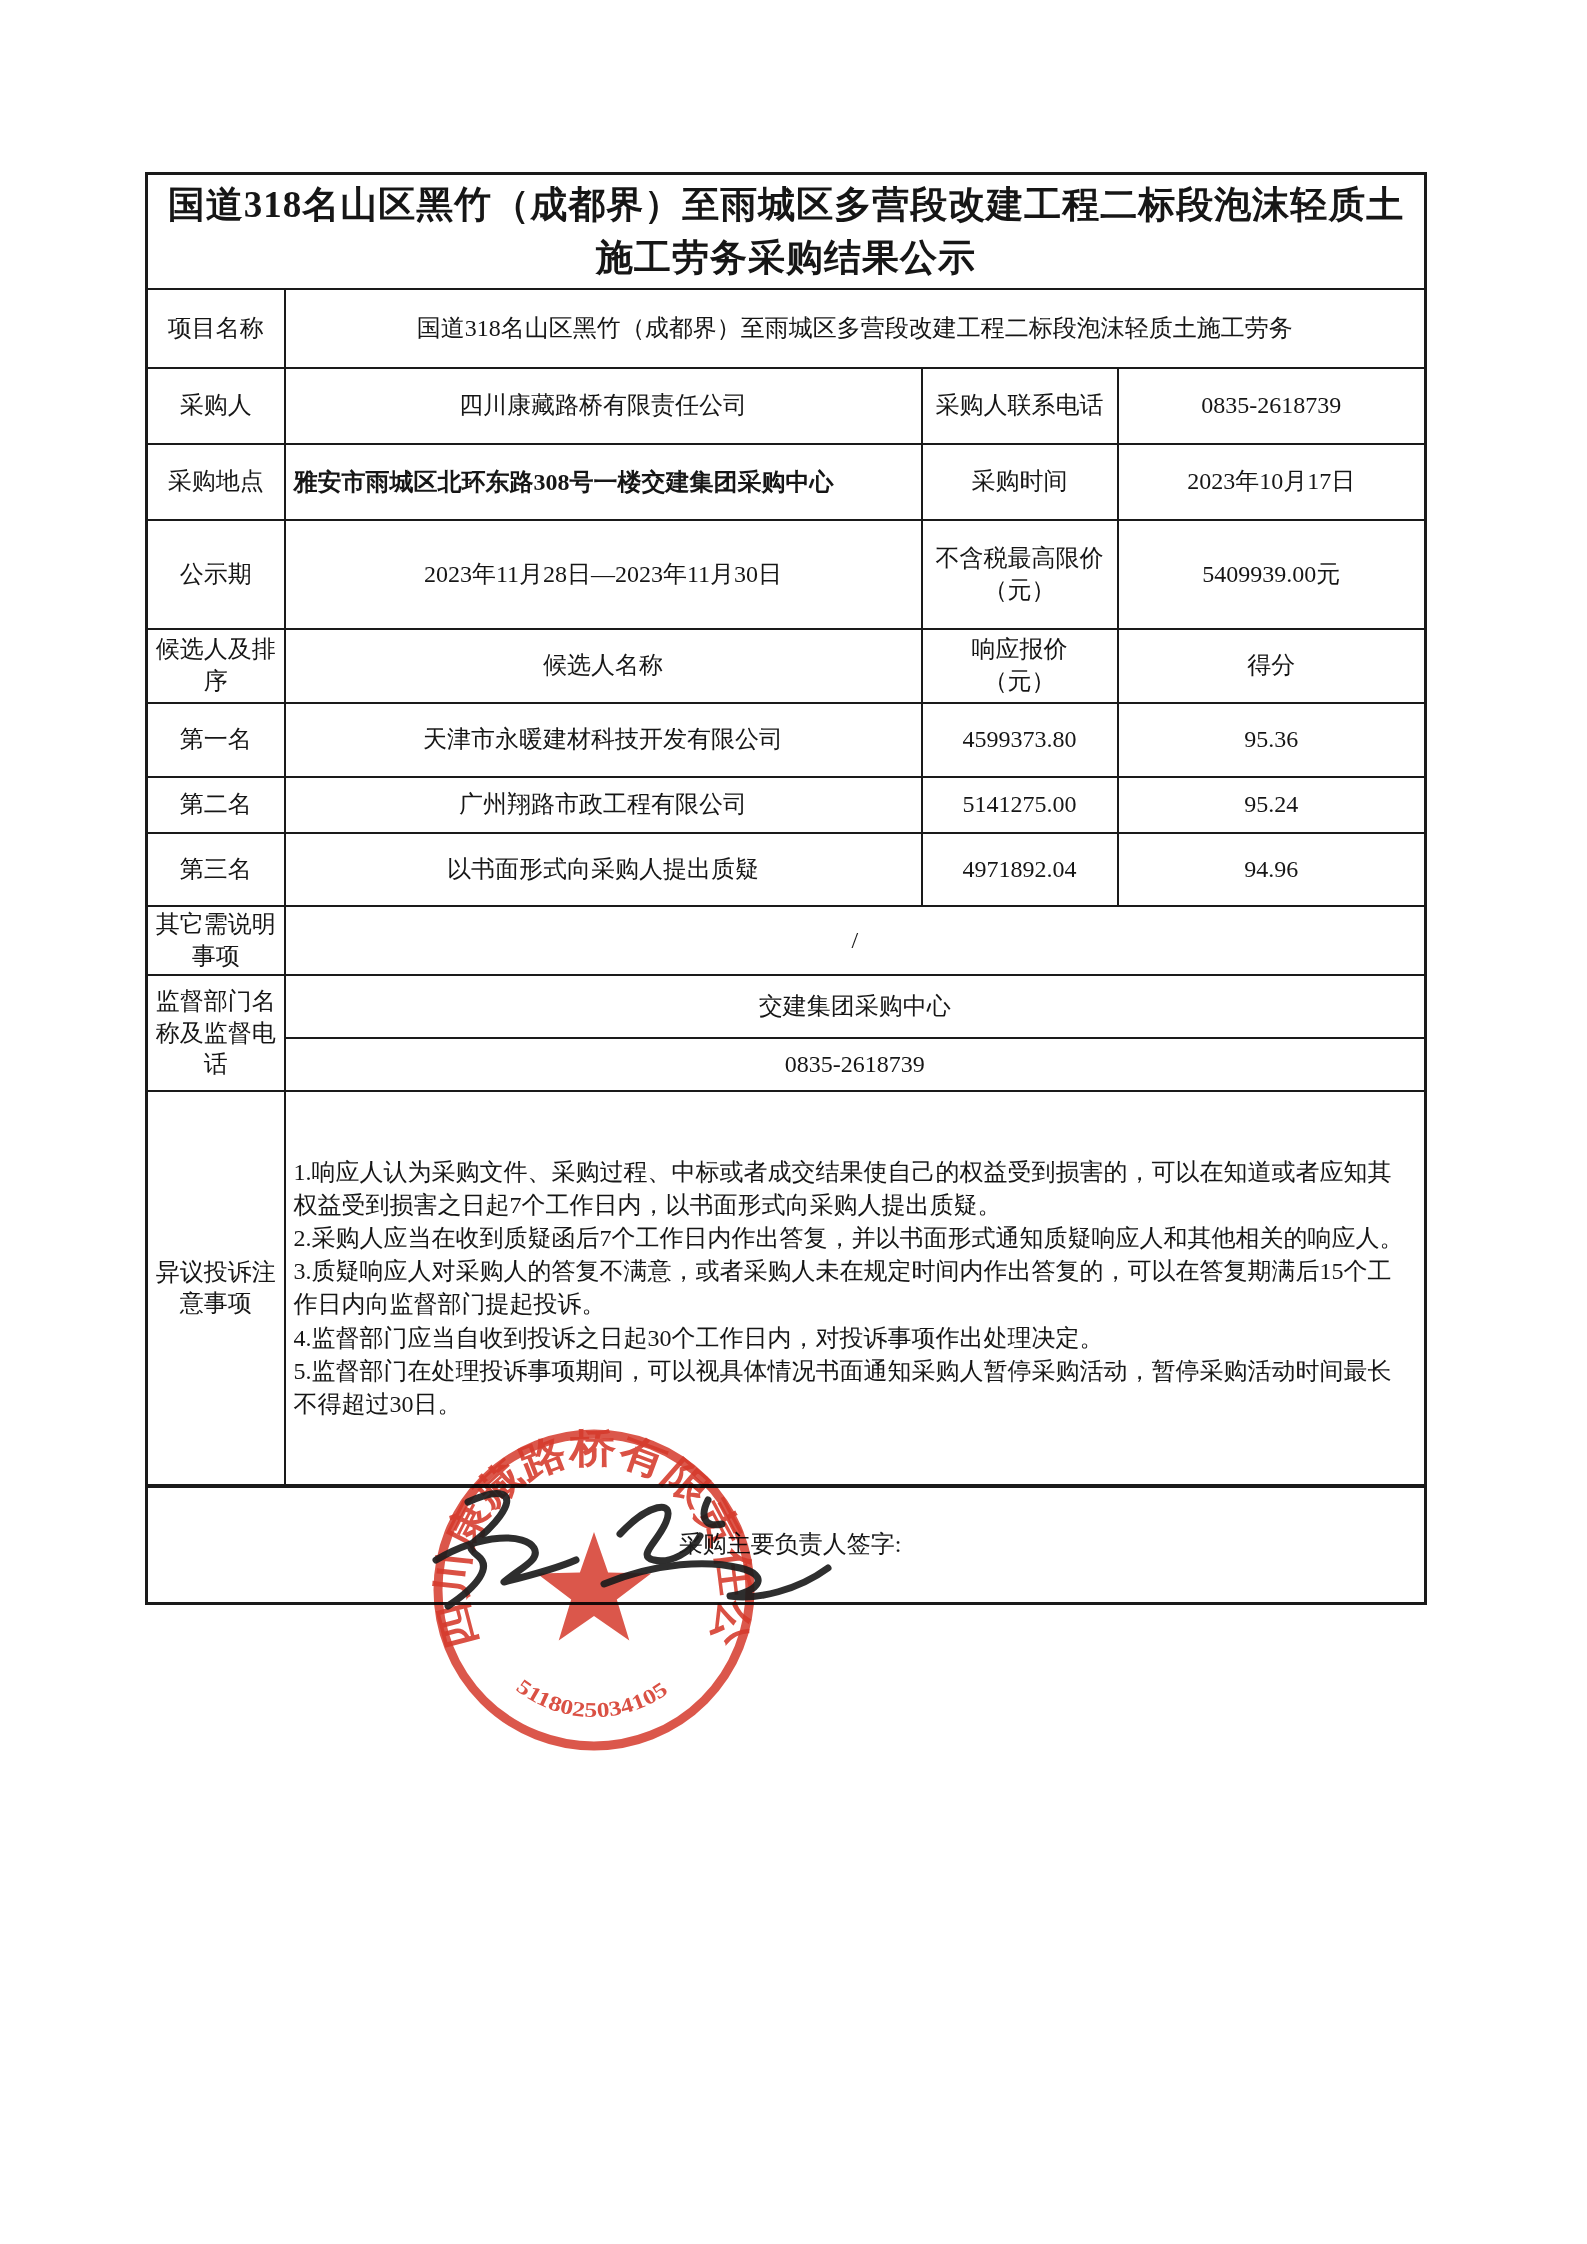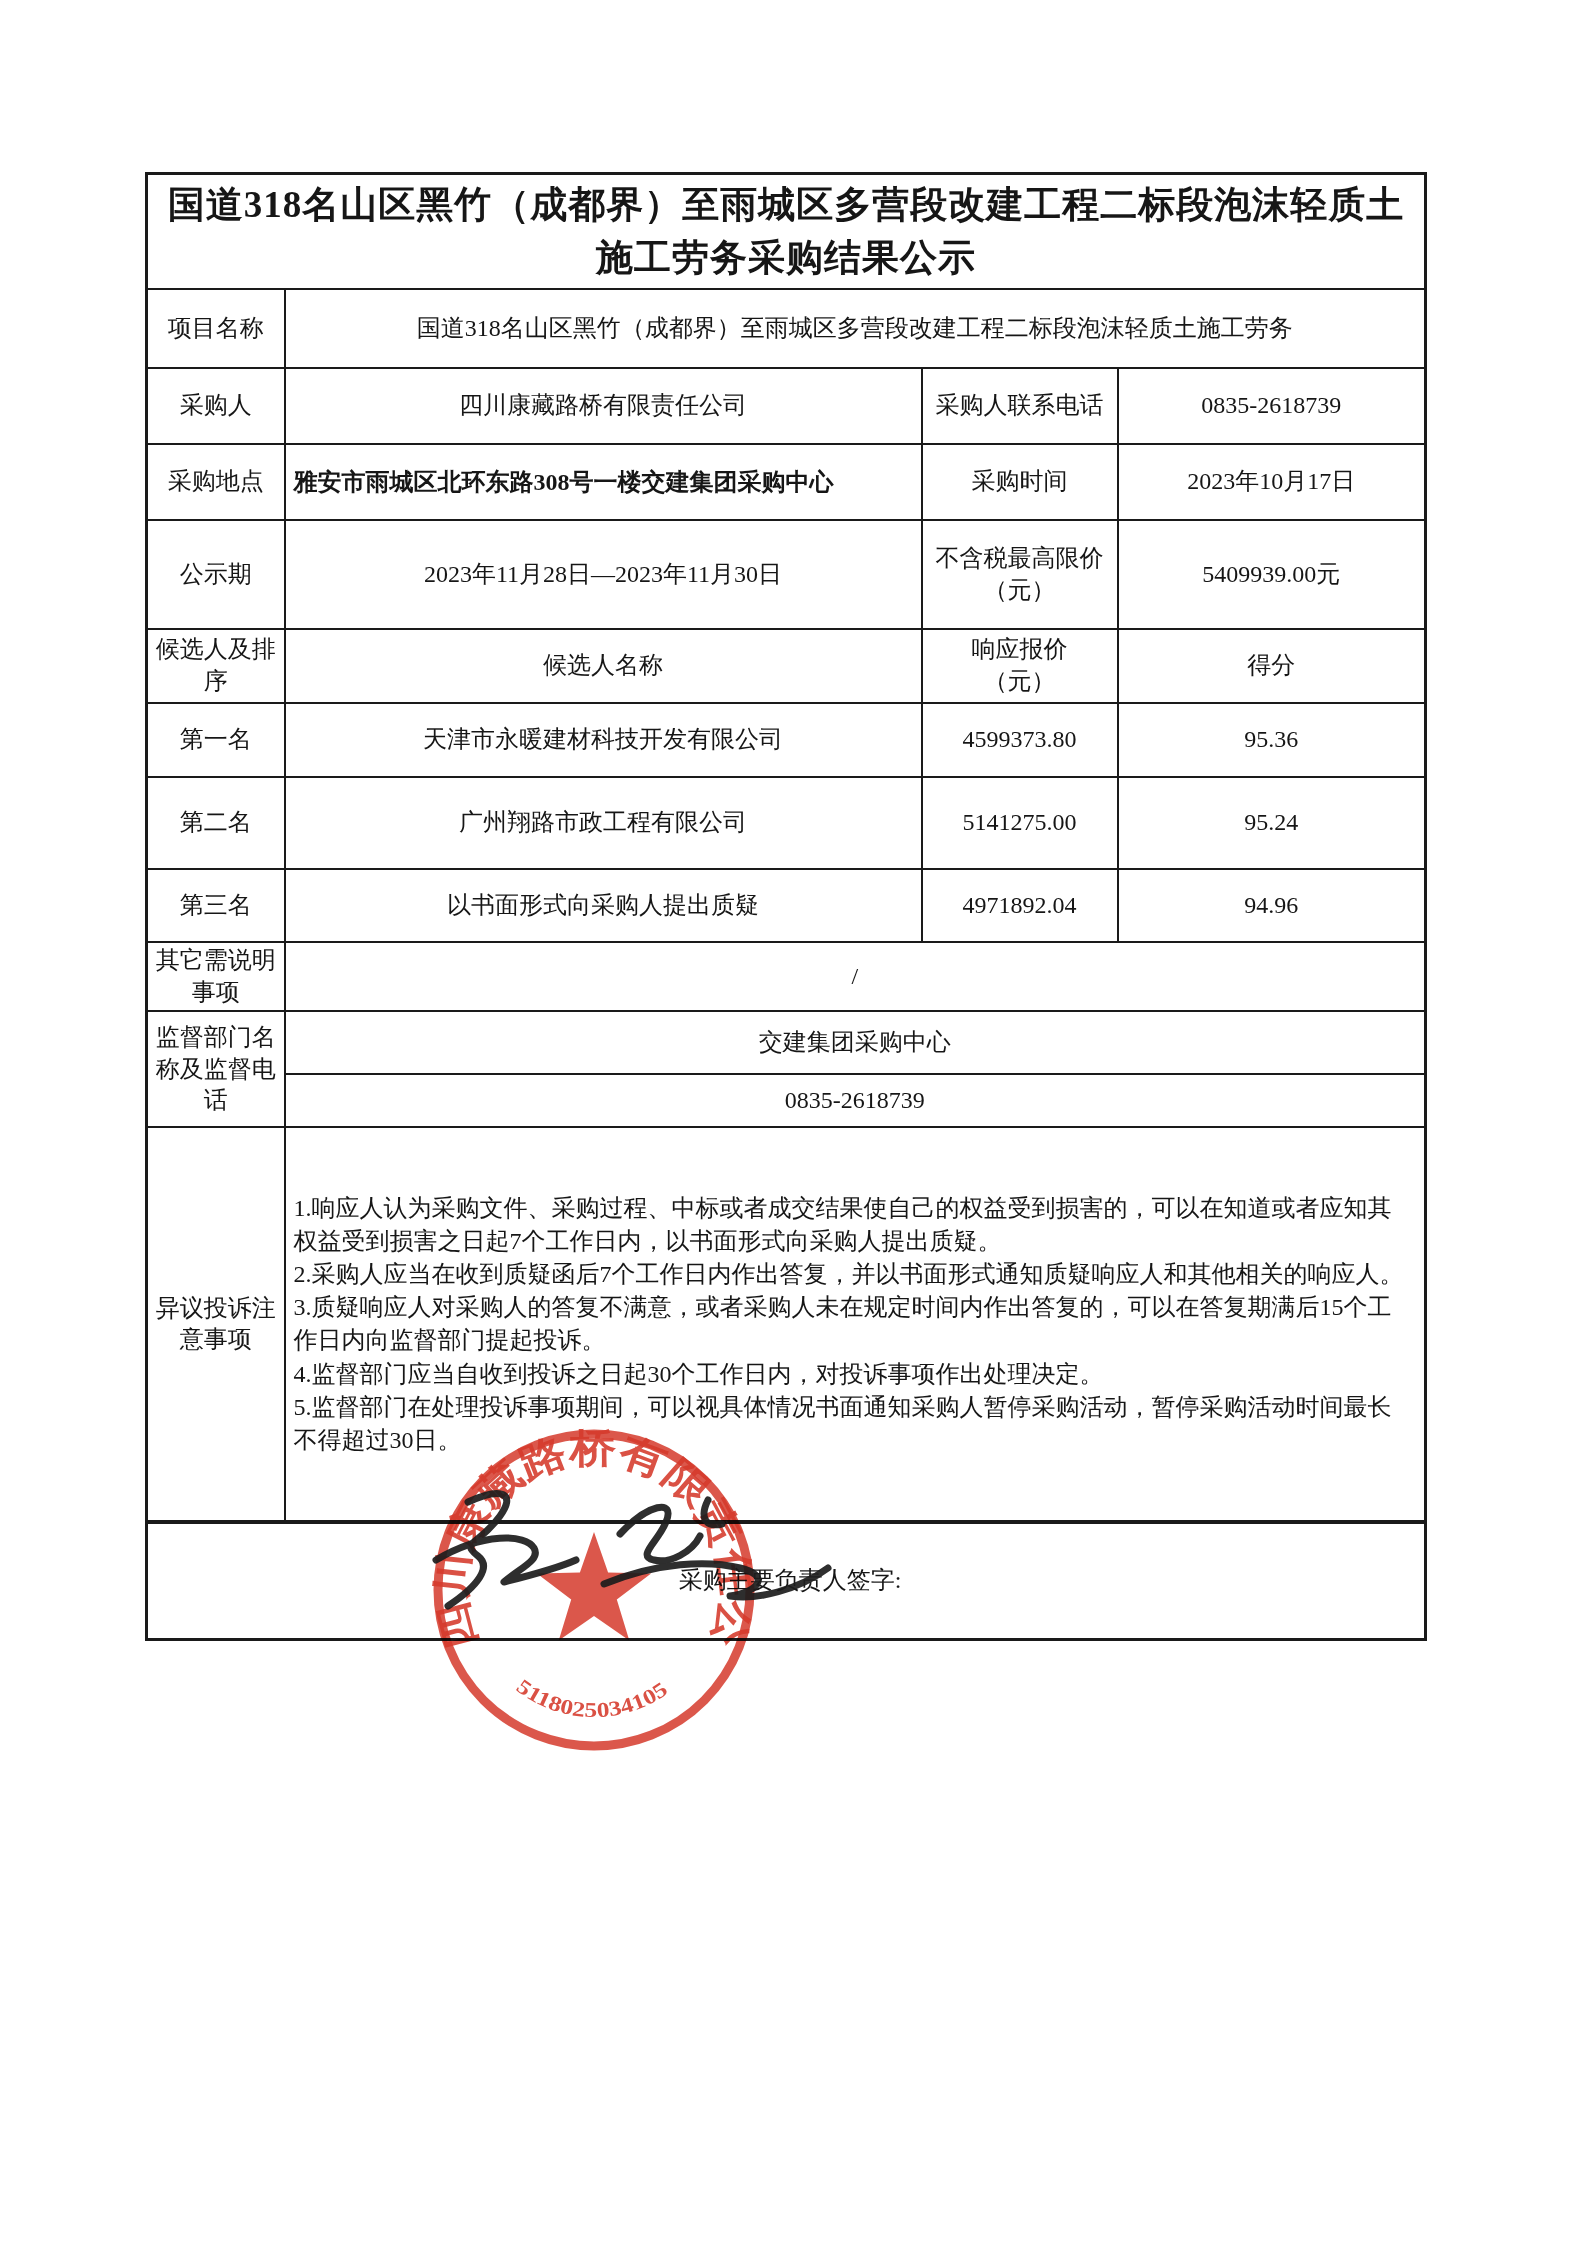--- a/index.html
+++ b/index.html
@@ -42,21 +42,21 @@
   }
   .prewrap { white-space:pre-line; }
   .left-val { text-align:left; padding:2px 4px 2px 8px; line-height:1.28;font-weight:bold; }
   tr.r-title    td { height:103px; }
   tr.r-project  td { height:79px; }
   tr.r-purchaser td { height:76px; }
   tr.r-location td { height:76px; }
   tr.r-publicity td { height:109px; }
   tr.r-chead    td { height:74px; }
   tr.r-cand1    td { height:74px; }
-  tr.r-cand2    td { height:92px; }
+  tr.r-cand2    td { height:56px; }
   tr.r-cand3    td { height:73px; }
   tr.r-other    td { height:69px; }
   tr.r-sup1     td { height:63px; }
   tr.r-sup2     td { height:53px; }
   tr.r-objection td { height:395px; }
   tr.r-sign     td { height:117px; border-top:4px solid #1a1a1a; }
   td.notice {
     text-align:left;
     padding:10px 18px 10px 8px;
   }

